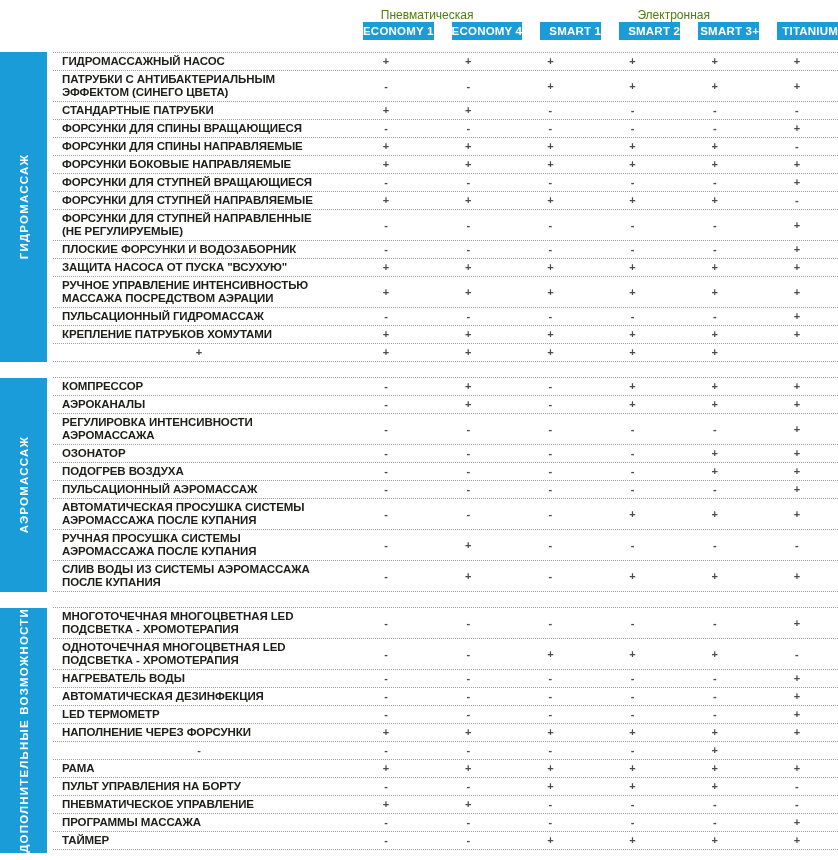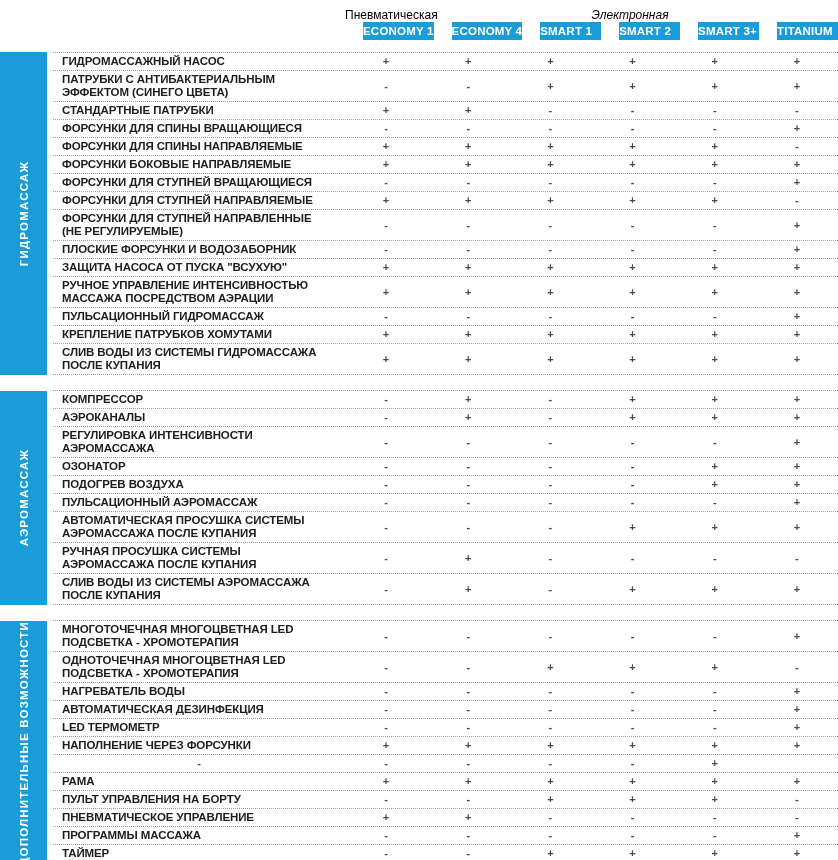--- a/index.html
+++ b/index.html
@@ -9,36 +9,36 @@
     color:#1d1d1b;
     -webkit-font-smoothing:antialiased;
   }
   .page{width:838px;overflow:hidden;}
 
   
   .grid-head{display:grid;grid-template-columns:345px repeat(6,1fr);}
   .groups-row{padding-top:6px;height:16px;align-items:end;}
   .group-label{
     grid-row:1;
-    text-align:left;
+    text-align:center;
     font-size:12px;
-    color:#000000;
+    color:#4d7c0f;
     line-height:14px;
     white-space:nowrap;
   }
   .group-pneumatic{grid-column:2/4;}
-  .group-electronic{grid-column:5/7;font-style:italic;}
+  .group-electronic{grid-column:5/7;}
   .cols-row{height:18px;}
   .col-cell{
     background:#1a9cd9;
     color:#fff;
     font-weight:bold;
     font-size:11.5px;
     letter-spacing:.2px;
-    text-align:left;
+    text-align:right;
     line-height:18px;
     white-space:nowrap;
     margin-left:18px;
   }
   .col-spacer{background:#fff;}
 
   
   .section{display:flex;align-items:stretch;}
   .section-first{margin-top:12px;}
   .sidebar{
@@ -241,21 +241,20 @@
           <div class="row">
             <div class="feature-label">КРЕПЛЕНИЕ ПАТРУБКОВ ХОМУТАМИ</div>
             <div class="val">+</div>
             <div class="val">+</div>
             <div class="val">+</div>
             <div class="val">+</div>
             <div class="val">+</div>
             <div class="val">+</div>
           </div>
           <div class="row">
-            <div class="feature-label">СЛИВ ВОДЫ ИЗ СИСТЕМЫ ГИДРОМАССАЖА ПОСЛЕ КУПАНИЯ</div>
             <div class="val">+</div>
             <div class="val">+</div>
             <div class="val">+</div>
             <div class="val">+</div>
             <div class="val">+</div>
             <div class="val">+</div>
           </div>
         </div>
       </div>
       <div class="section-gap"></div>

